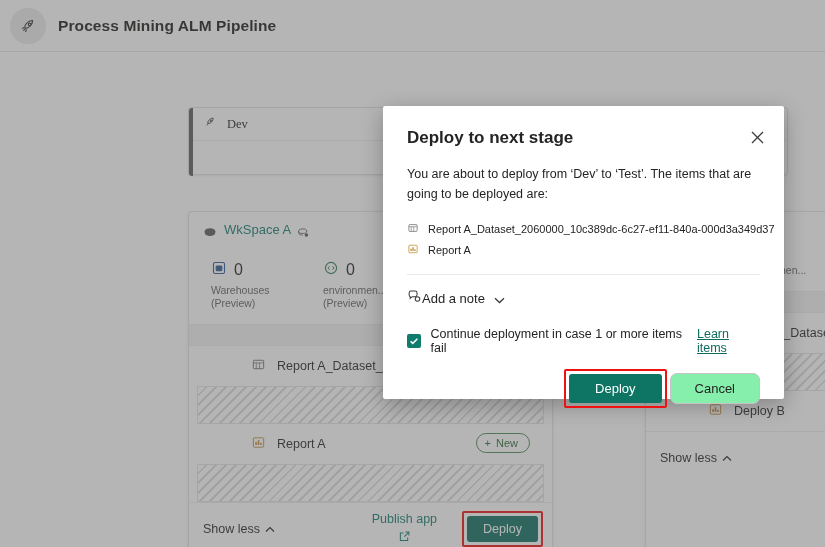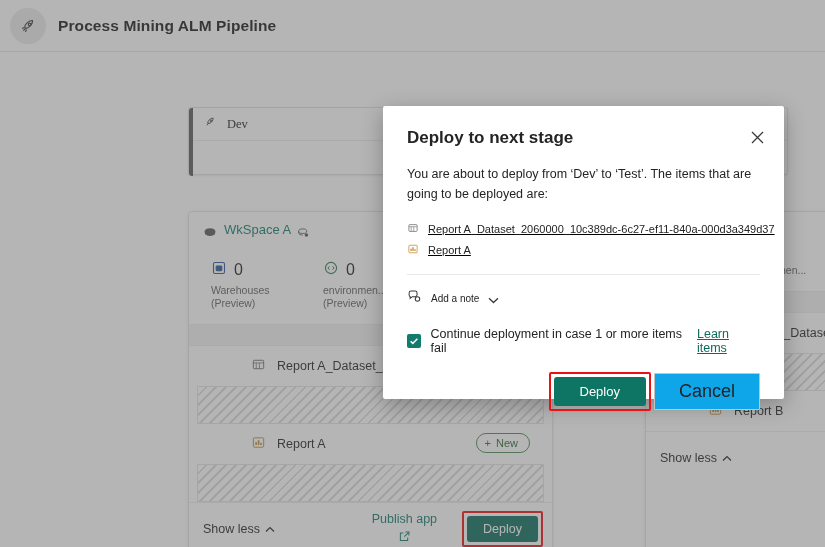--- a/index.html
+++ b/index.html
@@ -92,39 +92,39 @@
   .dlg-close {
     position:absolute; right:14px; top:18px; width:26px; height:26px;
     display:flex; align-items:center; justify-content:center; color:#3b3b3b;
     background:none; border:none; font-size:14px; cursor:pointer;
   }
   .dlg-desc { font-size:12.5px; color:#242424; line-height:20px; margin-top:16px; width:348px;}
   .tabs { margin-top:18px; }
   .tab-new { display:inline-block; font-size:12.5px; color:#242424; font-weight:600; padding-bottom:7px;
              border-bottom:2.5px solid #0e7c6b; }
   .tab-rule { height:1px; background:#e8e8e8; margin-top:-1px; }
-  .dlg-items { margin-top:14px;text-decoration:underline; }
+  .dlg-items { margin-top:14px; }
   .dlg-item { display:flex; align-items:center; height:21px; }
   .dlg-item-text { font-size:11px; color:#242424; margin-left:9px; white-space:nowrap;}
   .dlg-sep { height:1px; background:#e8e8e8; margin-top:14px; }
   .note-row { display:flex; align-items:center; margin-top:14px; }
-  .note-label { font-size:10px; color:#242424; margin-left:9px; }
+  .note-label { font-size:13px; color:#242424; margin-left:0; }
   .chev { margin-left:9px; }
   .chk-row { display:flex; align-items:center; margin-top:19px; }
   .chkbox { width:14px; height:14px; background:#107c6e; border-radius:2px; display:flex; align-items:center; justify-content:center; }
   .chk-label { font-size:12.5px; color:#242424; margin-left:10px;}
   .learn { font-size:12.5px; color:#0f6b5d; text-decoration:underline; margin-left:5px; }
   .dlg-actions { display:flex; justify-content:flex-end; align-items:center; margin-top:18px; gap:8px;}
   .btn-primary {
     background:#0e7463; color:#fff; border:none; border-radius:3px;
     font-size:13px; padding:7px 26px; font-family:"Liberation Sans", sans-serif; cursor:pointer;
   }
   .btn-secondary {
-    background:#0ea5e9; color:#242424; border:1px solid #c4c4c4; border-radius:1px;
-    font-size:18px; padding:7px 24px; font-family:"Liberation Sans", sans-serif; cursor:pointer;
+    background:#86efac; color:#242424; border:1px solid #c4c4c4; border-radius:7px;
+    font-size:13px; padding:7px 24px; font-family:"Liberation Sans", sans-serif; cursor:pointer;
   }
   .primary-wrap { position:relative;margin-left:16px; }
   .primary-wrap .redbox { left:-5px; top:-5px; right:-5px; bottom:-5px; }
 </style>
 </head>
 <body>
 
 <div id="root">
 
   <div class="topbar">
@@ -286,21 +286,21 @@
 
       <div class="item-row">
         <span class="item-icon">
           <svg width="15" height="15" viewBox="0 0 16 16" fill="none" stroke="#c08a2e" stroke-width="1">
             <rect x="2.5" y="3" width="11" height="10" rx="1"></rect>
             <rect x="4.6" y="7.6" width="1.7" height="3" fill="#c08a2e" stroke="none"></rect>
             <rect x="7.2" y="5.6" width="1.7" height="5" fill="#c08a2e" stroke="none"></rect>
             <rect x="9.8" y="8.4" width="1.7" height="2.2" fill="#c08a2e" stroke="none"></rect>
           </svg>
         </span>
-        <span class="item-text">Report B</span>
+        <span class="item-text">Deploy B</span>
       </div>
 
       <div class="ws-foot">
         <span class="show-less">
           <span>Show less</span>
           <span>
             <svg width="10" height="7" viewBox="0 0 10 7" fill="none" stroke="#242424" stroke-width="1.2">
                 <path d="M1 5.5L5 1.5l4 4"></path>
               </svg>
           </span>

